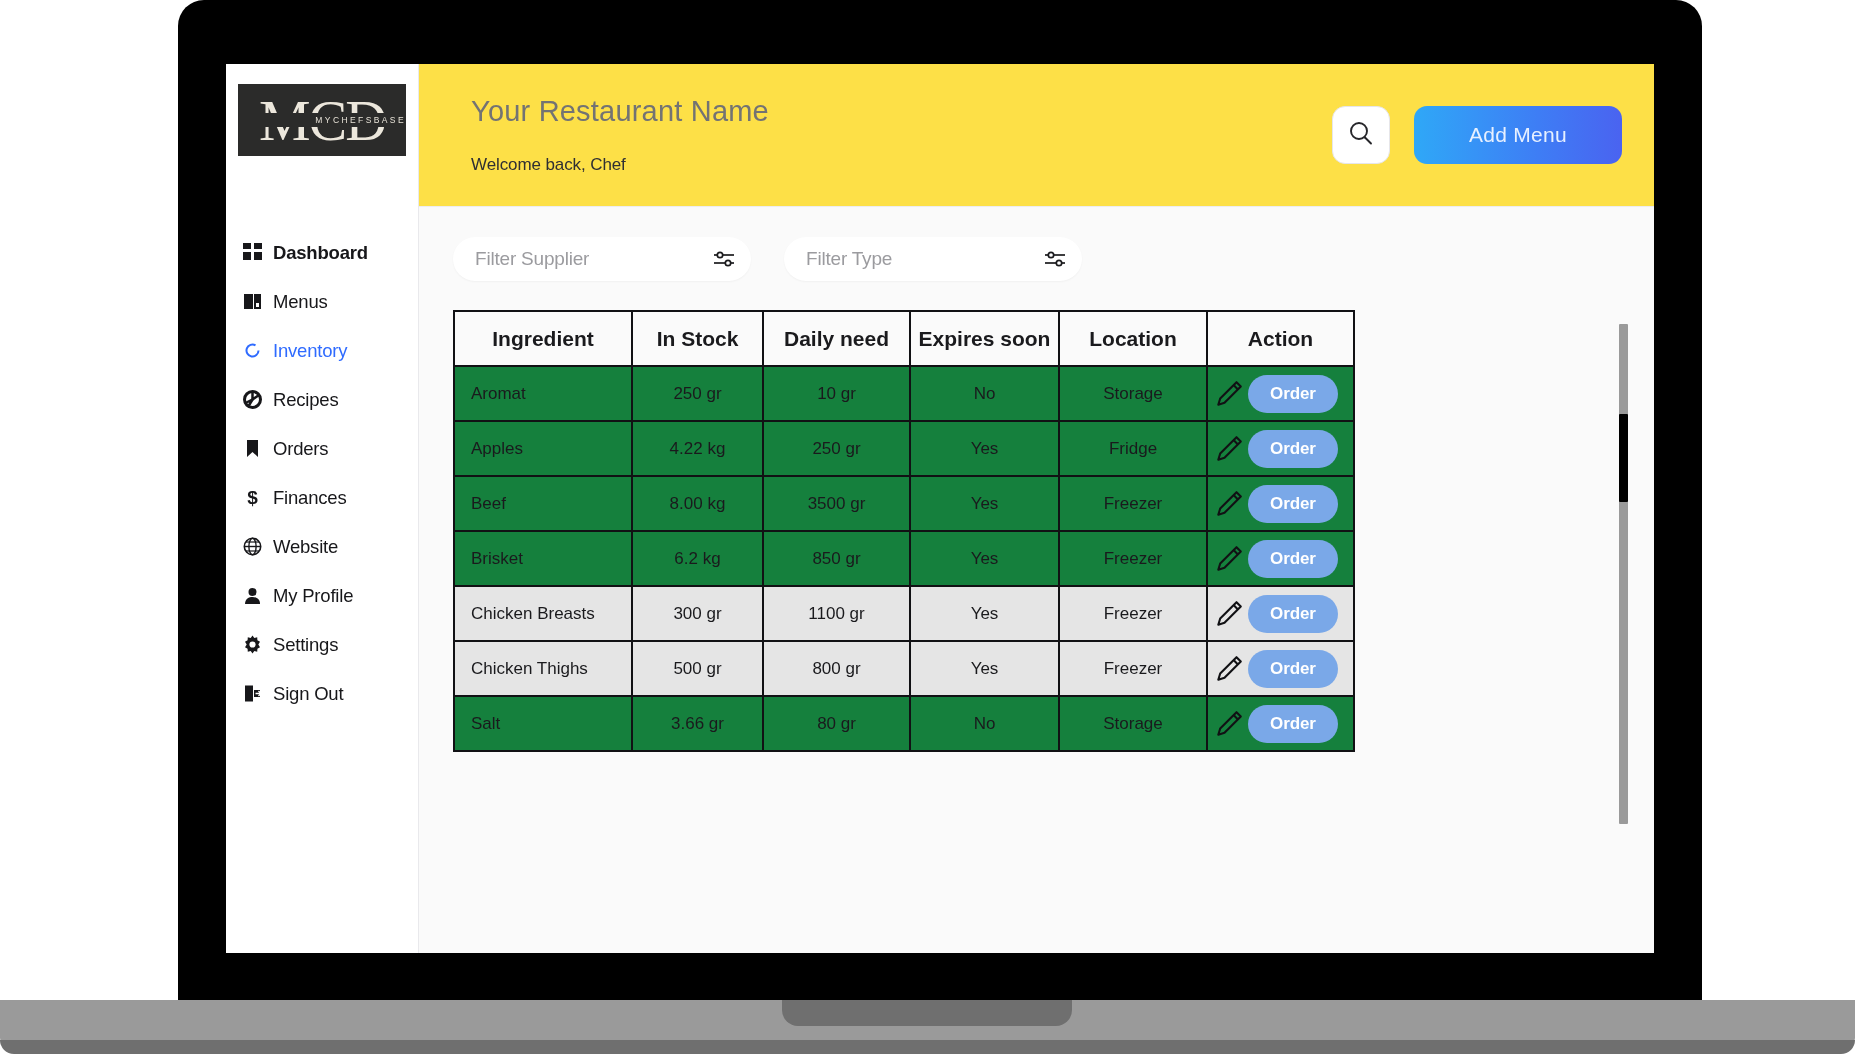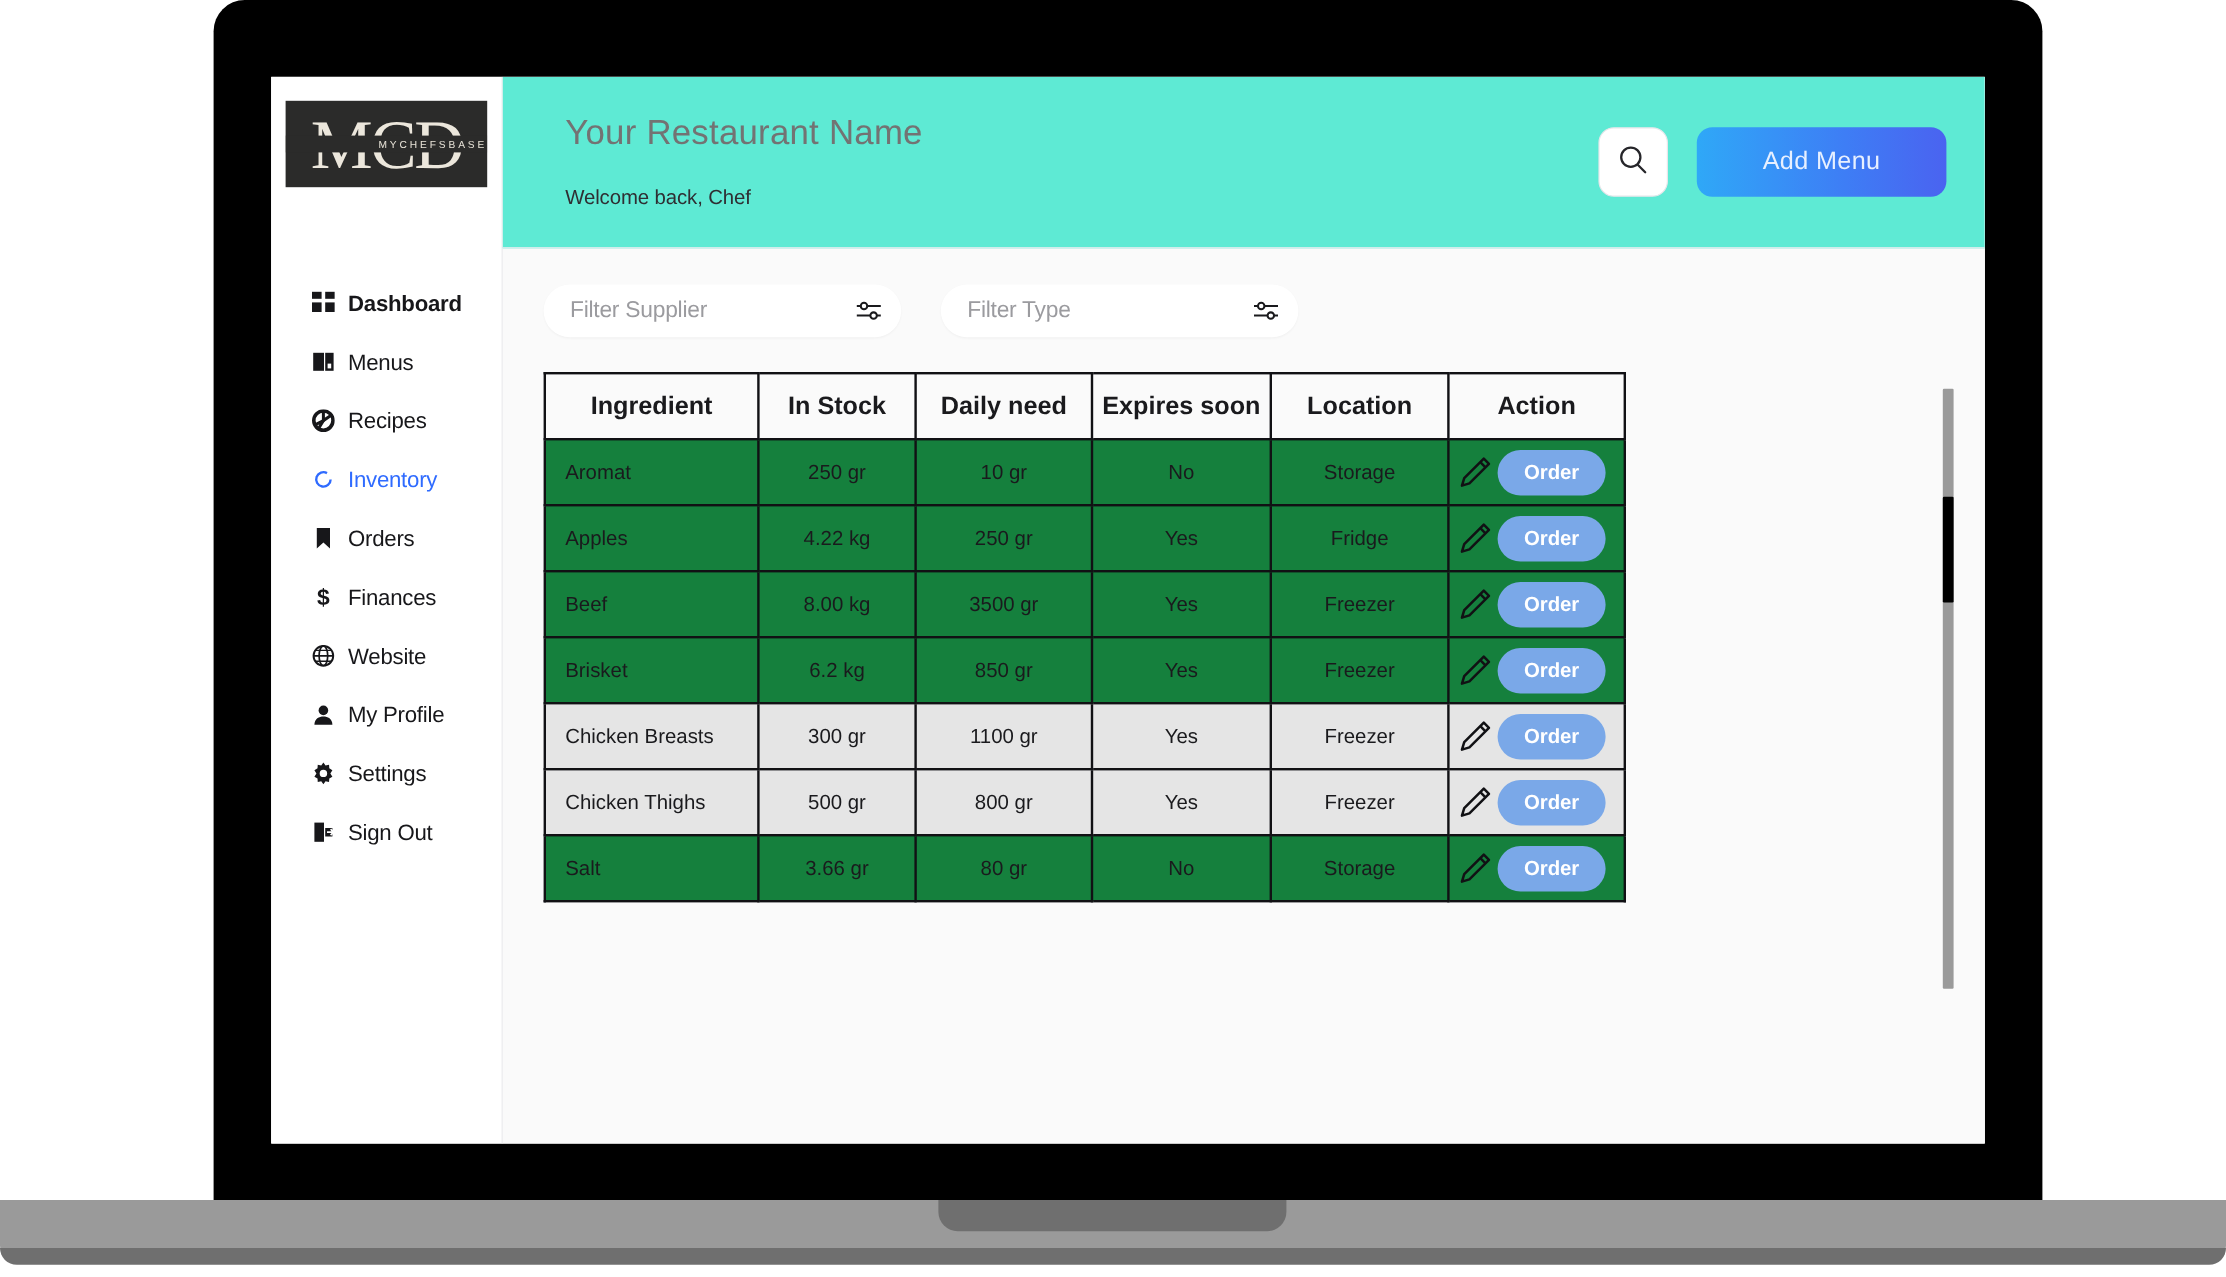--- a/index.html
+++ b/index.html
@@ -104,21 +104,21 @@
     position: absolute;
     top: 34px; height: 2px;
     background: #e8e3d8;
     width: 20px;
   }
   #brand-logo-rule-left { left: 8px; }
   #brand-logo-rule-right { right: 8px; }
 
   #sidebar-nav {
     margin-top: 72px;
-    padding-left: 34px;
+    padding-left: 17px;
   }
   .nav-item {
     display: flex;
     align-items: center;
     gap: 11px;
     height: 49px;
     color: #17171a;
     cursor: pointer;
     user-select: none;
   }
@@ -144,21 +144,21 @@
     height: 889px;
     background: #fafafa;
     display: flex;
     flex-direction: column;
     position: relative;
   }
 
   
   #top-header {
     height: 143px;
-    background: #5eead4;
+    background: #fde047;
     border-bottom: 1px solid #ededf0;
     display: flex;
     align-items: center;
     padding: 0 32px 0 52px;
     flex-shrink: 0;
   }
   #header-titles { flex: 1; }
   #restaurant-name {
     font-size: 29px;
     font-weight: 300;
@@ -376,38 +376,38 @@
             <span class="nav-icon">
               <svg width="19" height="19" viewBox="0 0 19 19">
                   <rect x="1" y="2" width="9" height="15" fill="#17171a"></rect>
                   <rect x="11" y="2" width="7" height="15" fill="#17171a"></rect>
                   <rect x="13" y="11" width="3" height="4" fill="#ffffff"></rect>
                 </svg>
             </span>
             <span class="nav-label">Menus</span>
           </div>
 
+          <div class="nav-item is-active">
+            <span class="nav-icon">
+              <svg width="19" height="19" viewBox="0 0 19 19">
+                  <path d="M15.5 9.5 A6 6 0 1 1 12.5 4.3" fill="none" stroke="#2f6bff" stroke-width="2"></path>
+                </svg>
+            </span>
+            <span class="nav-label">Inventory</span>
+          </div>
+
           <div class="nav-item">
             <span class="nav-icon">
               <svg width="19" height="19" viewBox="0 0 19 19">
                   <circle cx="9.5" cy="9.5" r="8" fill="none" stroke="#17171a" stroke-width="3"></circle>
                   <path d="M9.5 1.5 L9.5 9.5 L16 5" stroke="#17171a" stroke-width="2.5" fill="none"></path>
                   <path d="M2.5 13 L9.5 9.5 L5 17" stroke="#17171a" stroke-width="2.5" fill="none"></path>
                 </svg>
             </span>
             <span class="nav-label">Recipes</span>
-          </div>
-
-          <div class="nav-item is-active">
-            <span class="nav-icon">
-              <svg width="19" height="19" viewBox="0 0 19 19">
-                  <path d="M15.5 9.5 A6 6 0 1 1 12.5 4.3" fill="none" stroke="#2f6bff" stroke-width="2"></path>
-                </svg>
-            </span>
-            <span class="nav-label">Inventory</span>
           </div>
 
           <div class="nav-item">
             <span class="nav-icon">
               <svg width="19" height="19" viewBox="0 0 19 19">
                   <path d="M4 1 L15 1 L15 18 L9.5 13 L4 18 Z" fill="#17171a"></path>
                 </svg>
             </span>
             <span class="nav-label">Orders</span>
           </div>

